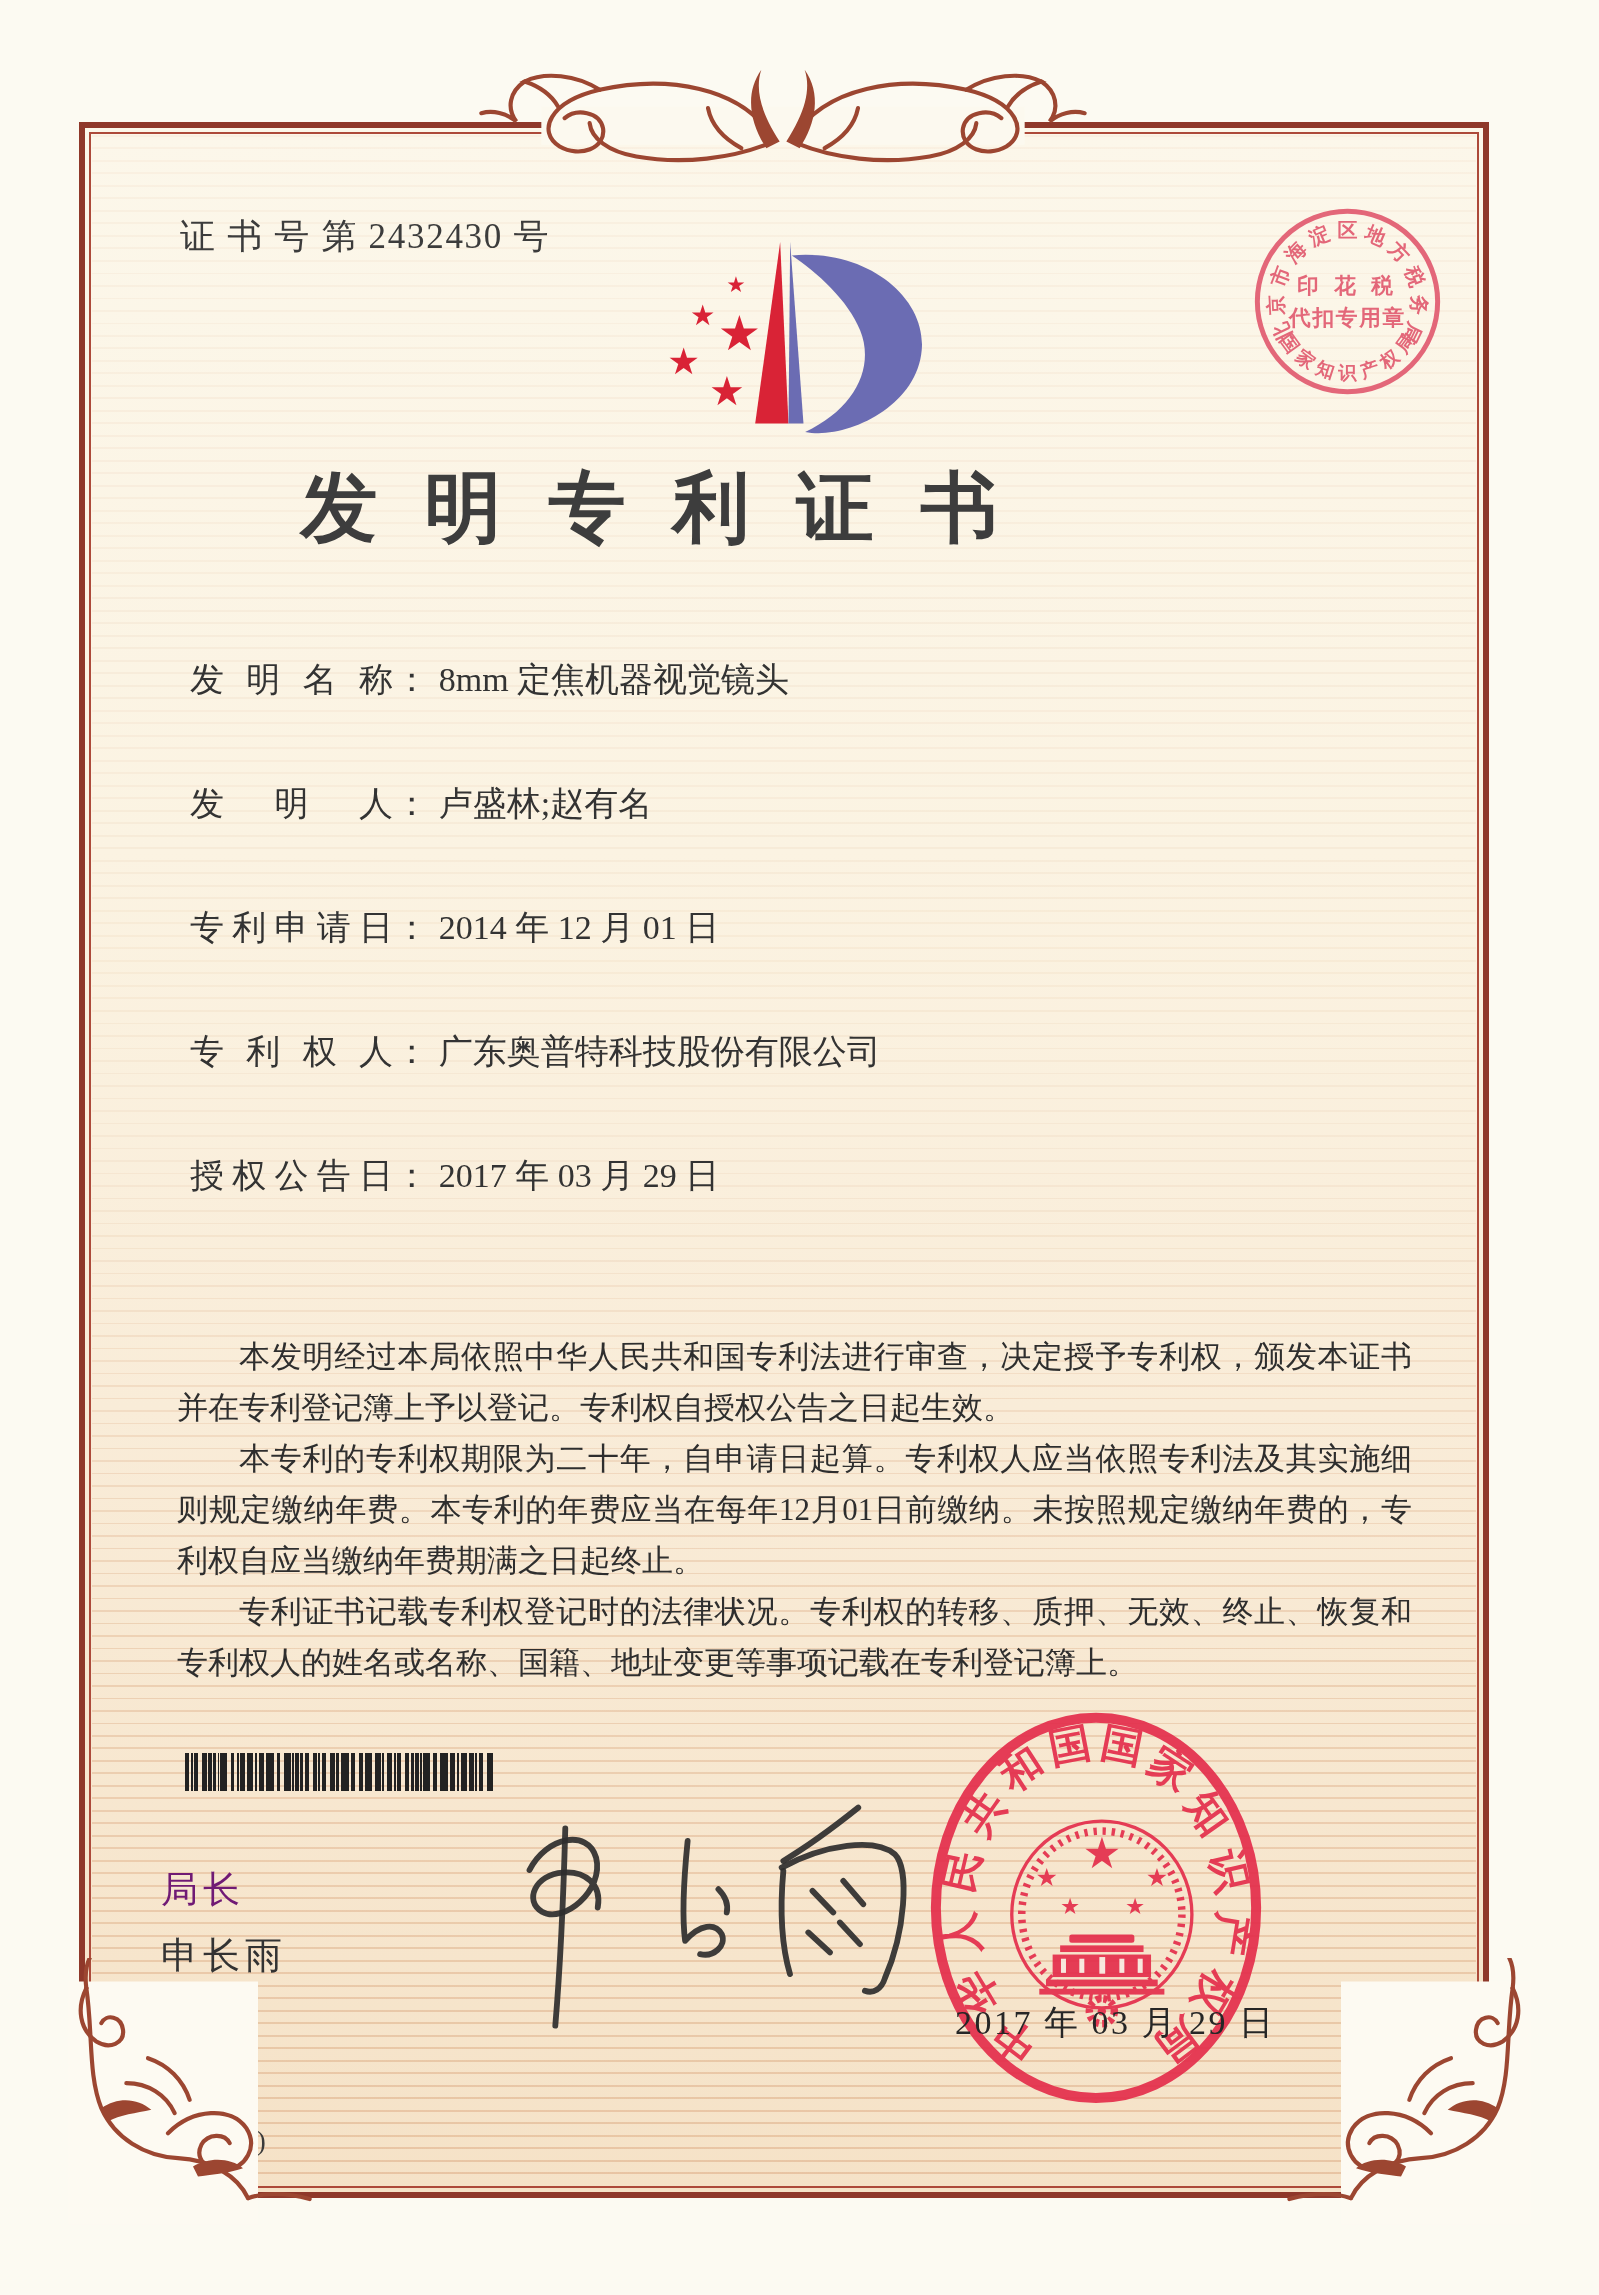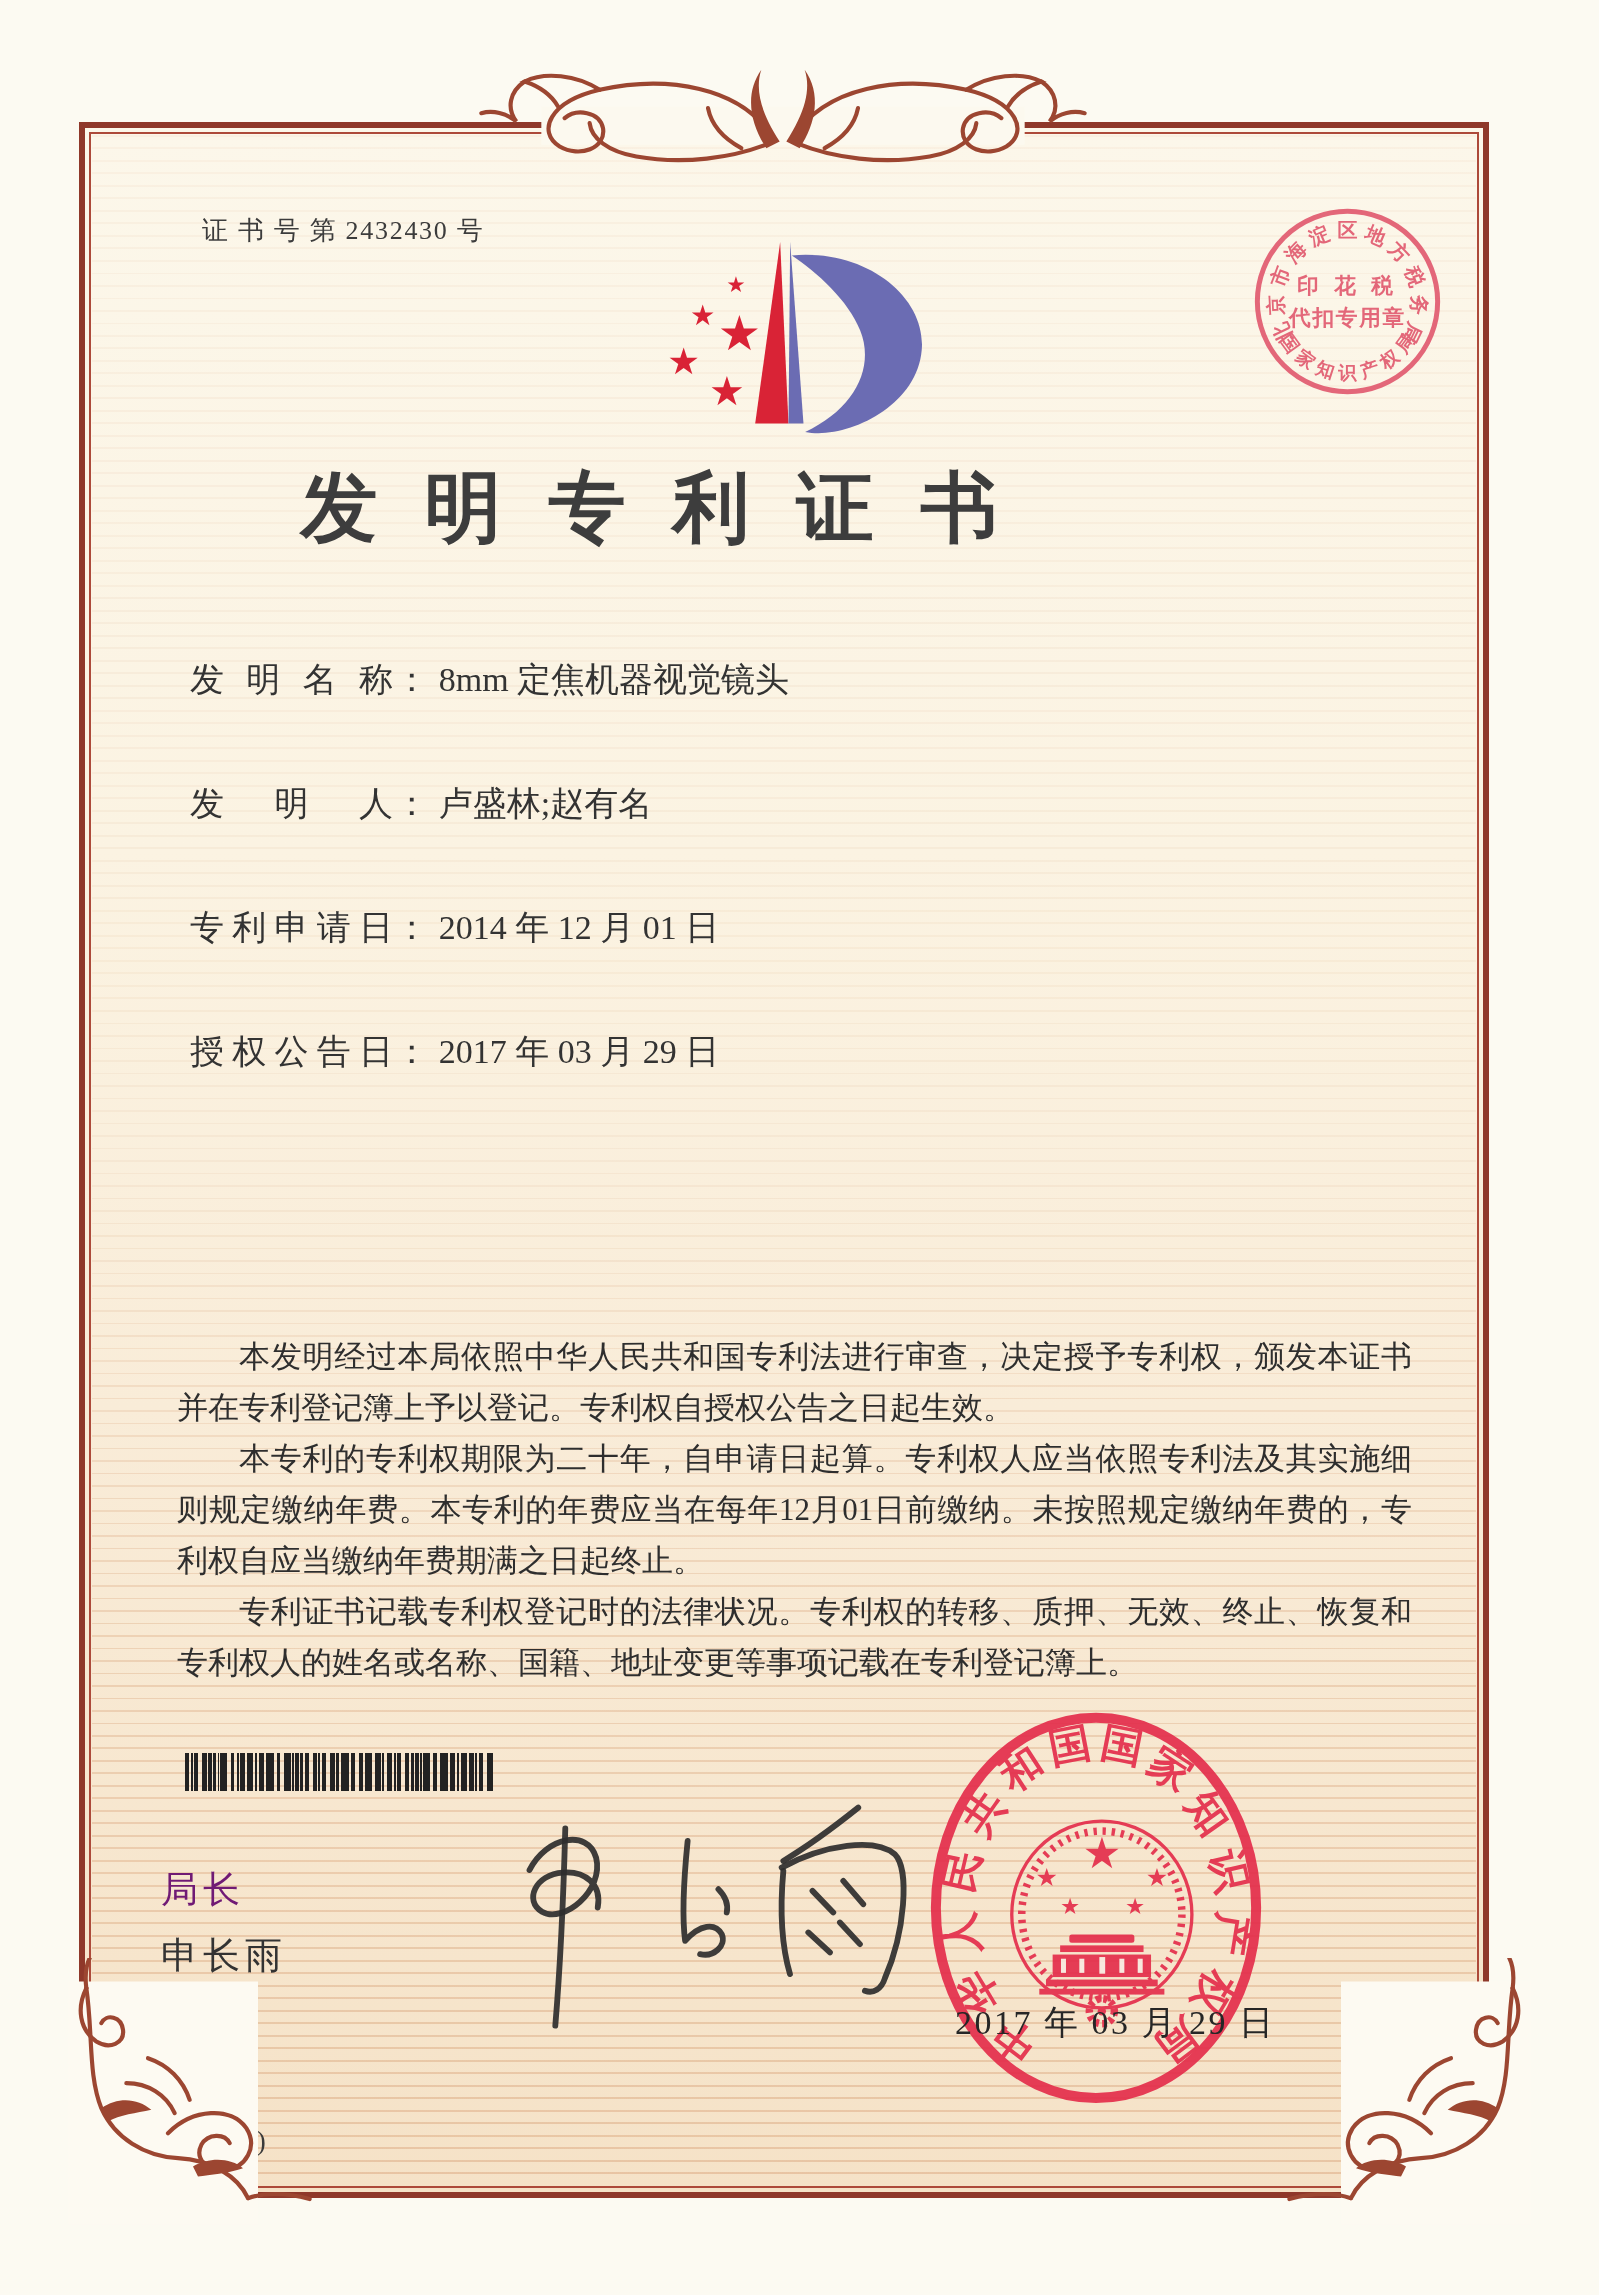--- a/index.html
+++ b/index.html
@@ -20,21 +20,21 @@
     position:absolute;inset:4.2px;border:2.5px solid #ad4a3a;
   }
   .stripes{
     position:absolute;inset:6.7px;
     background:repeating-linear-gradient(180deg,
       rgba(215,158,116,.45) 0 1.7px, rgba(215,158,116,0) 1.7px 12.5px);
     -webkit-mask-image:linear-gradient(180deg,rgba(0,0,0,.16) 0%,rgba(0,0,0,.20) 50%,rgba(0,0,0,.7) 74%,rgba(0,0,0,.95) 100%);
     mask-image:linear-gradient(180deg,rgba(0,0,0,.16) 0%,rgba(0,0,0,.20) 50%,rgba(0,0,0,.7) 74%,rgba(0,0,0,.95) 100%);
   }
   
-  .cert-no{left:202px;top:213px;font-size:26px;color:#3c3c3c;letter-spacing:1.7px;z-index:3;}
+  .cert-no{left:180px;top:213px;font-size:35px;color:#3c3c3c;letter-spacing:1.7px;z-index:3;}
   .title{
     left:79px;top:457px;width:1140px;text-align:center;
     font-size:77px;font-weight:700;color:#3d3d3d;
     letter-spacing:47px;text-indent:47px;z-index:3;
   }
   .fields{left:190px;top:657px;z-index:3;}
   .field-row{height:124px;font-size:34px;color:#333;white-space:nowrap;}
   .field-label{display:inline-block;width:203px;text-align:justify;text-align-last:justify;vertical-align:top;}
   .field-colon{display:inline-block;margin:0 10px 0 1.7px;}
   .paragraphs{
@@ -162,20 +162,21 @@
   <text x="80" y="155" text-anchor="middle" dominant-baseline="central" font-size="44" fill="#d92336">★</text>
   <text x="132" y="192" text-anchor="middle" dominant-baseline="central" font-size="48" fill="#d92336">★</text>
 </svg>
 
 <div class="abs title">发明专利证书</div>
 
 <div class="abs fields" id="field-rows">
     <div class="field-row"><span class="field-label">发明名称</span><span class="field-colon">：</span><span class="field-value">8mm 定焦机器视觉镜头</span></div>
     <div class="field-row"><span class="field-label">发明人</span><span class="field-colon">：</span><span class="field-value">卢盛林;赵有名</span></div>
     <div class="field-row"><span class="field-label">专利申请日</span><span class="field-colon">：</span><span class="field-value">2014 年 12 月 01 日</span></div>
+    <div class="field-row"><span class="field-label">专利权人</span><span class="field-colon">：</span><span class="field-value">广东奥普特科技股份有限公司</span></div>
     <div class="field-row"><span class="field-label">授权公告日</span><span class="field-colon">：</span><span class="field-value">2017 年 03 月 29 日</span></div>
   </div>
 
 <div class="abs paragraphs" id="paragraphs">
     <p>本发明经过本局依照中华人民共和国专利法进行审查，决定授予专利权，颁发本证书并在专利登记簿上予以登记。专利权自授权公告之日起生效。</p>
     <p>本专利的专利权期限为二十年，自申请日起算。专利权人应当依照专利法及其实施细则规定缴纳年费。本专利的年费应当在每年12月01日前缴纳。未按照规定缴纳年费的，专利权自应当缴纳年费期满之日起终止。</p>
     <p>专利证书记载专利权登记时的法律状况。专利权的转移、质押、无效、终止、恢复和专利权人的姓名或名称、国籍、地址变更等事项记载在专利登记簿上。</p>
   </div>
 
 <div class="abs barcode"></div>

